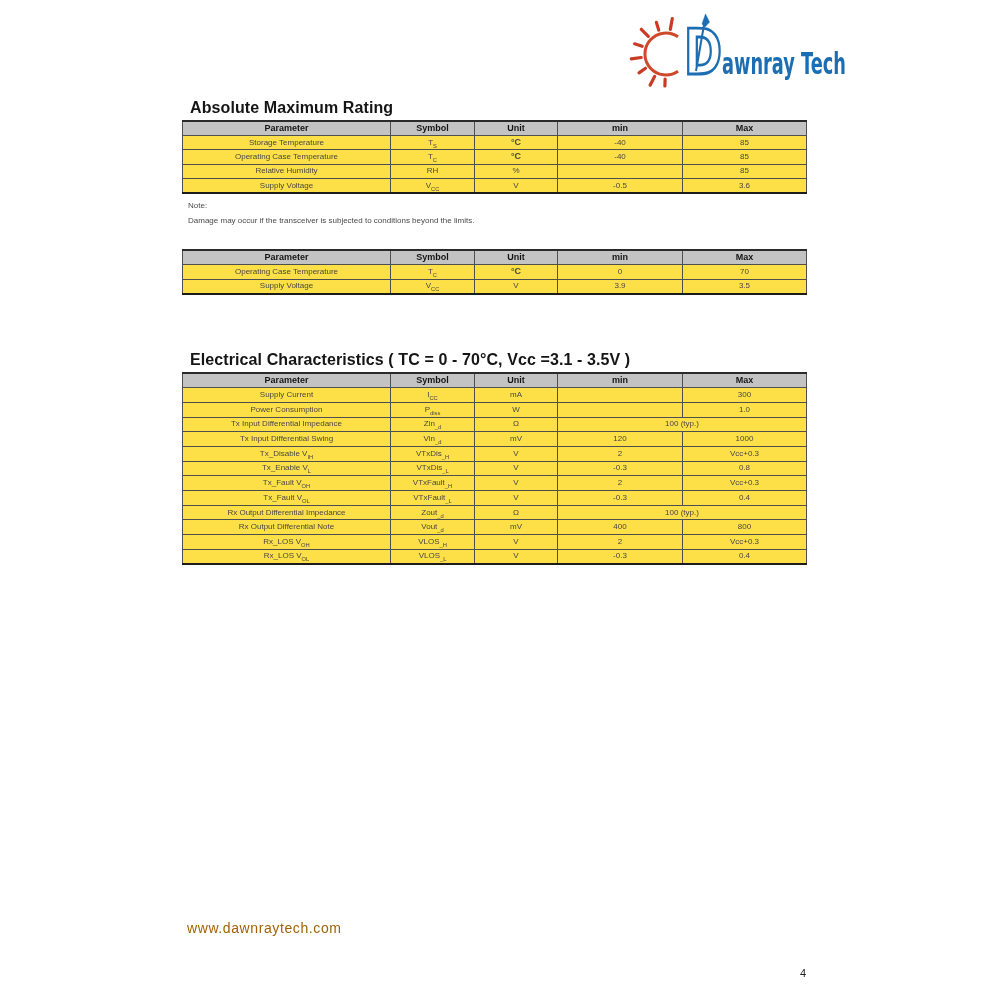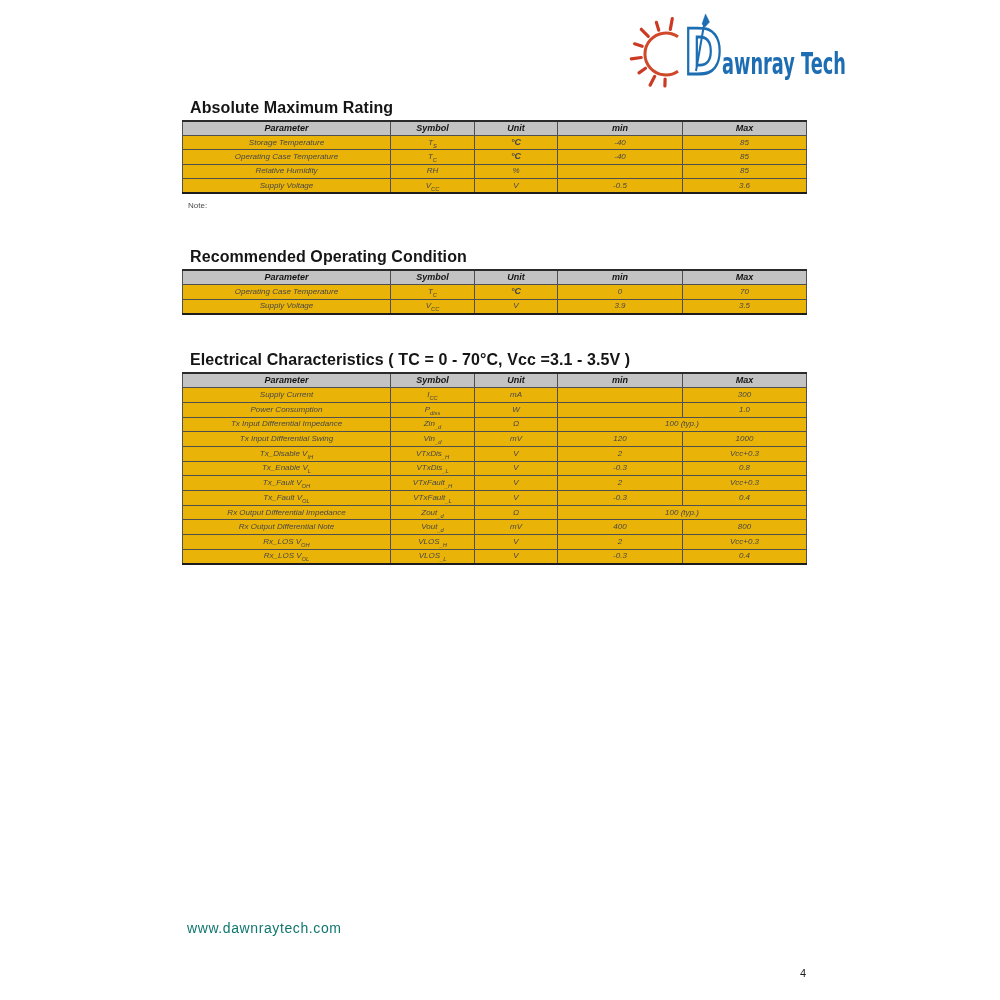--- a/index.html
+++ b/index.html
@@ -15,22 +15,21 @@
 
   
   .sec { position:absolute; left:182px; width:626px; }
   .sec-title {
     font-size:16px; font-weight:bold; color:#151515;
     line-height:15px; margin:0 0 5px 8px; letter-spacing:0.1px;
   }
 
   table.spec {
     border-collapse:collapse; table-layout:fixed; width:624px;
-    background:#eab308;
-    font-style:italic;
+    background:#fde047;
   }
   table.spec th {
     background:#c3c3c3; font-size:9px; font-weight:bold; color:#141414;
     border:1px solid #4f4f4f; border-top:2px solid #2a2a2a;
     text-align:center; vertical-align:middle; padding:0; line-height:1;
   }
   table.spec td {
     font-size:8px; color:#474747;
     border:1px solid #4f4f4f;
     text-align:center; vertical-align:middle; padding:0; line-height:1;
@@ -40,21 +39,21 @@
   table.spec td.b { font-weight:bold; font-size:9px; }
   .t1 tr { height:14.4px; }
   .t2 tr { height:14.5px; }
   .t3 tr { height:14.7px; }
 
   .note { margin:4px 0 0 6px; font-size:8px; color:#4a4a4a; line-height:15px; }
 
   
   .footer-url {
     position:absolute; left:187px; top:920px;
-    font-size:14px; color:#0f766e; letter-spacing:0.6px;
+    font-size:14px; color:#a16207; letter-spacing:0.6px;
   }
   .page-num {
     position:absolute; left:800px; top:967px;
     font-size:11px; color:#1e1e1e;
   }
 </style>
 </head>
 <body>
 
 <div class="page">
@@ -131,25 +130,25 @@
             <td>Supply Voltage</td>
             <td>V<sub>CC</sub></td>
             <td>V</td>
             <td>-0.5</td>
             <td>3.6</td>
           </tr>
         </tbody>
       </table>
     <div class="note">
       <div>Note:</div>
+      <div>Damage may occur if the transceiver is subjected to conditions beyond the limits.</div>
     </div>
   </div>
 
   <div class="sec" style="top:249px;">
-    <h2 class="sec-title">Recommended Operating Condition</h2>
     <table class="spec t2">
       <colgroup>
         <col style="width:208px">
           <col style="width:84px">
           <col style="width:83px">
           <col style="width:125px">
           <col style="width:124px">
       </colgroup>
     <thead>
           <tr>

